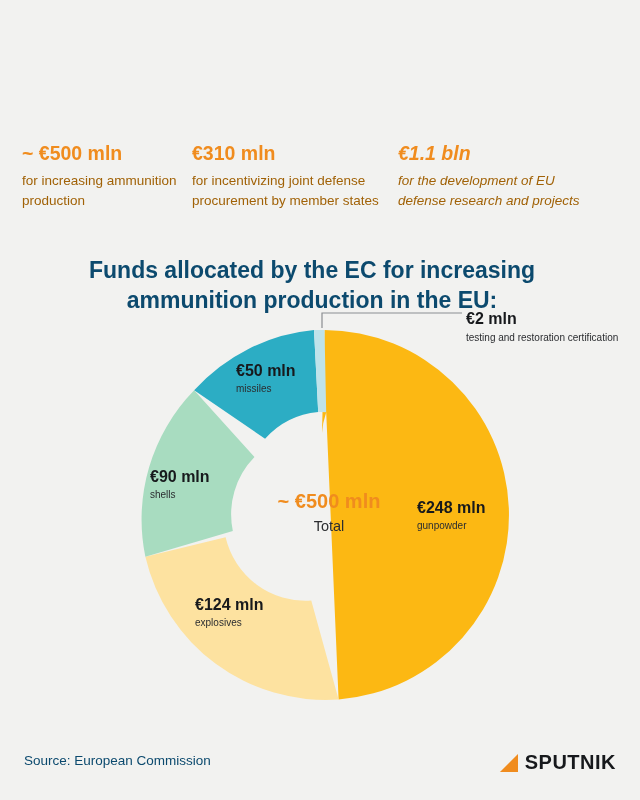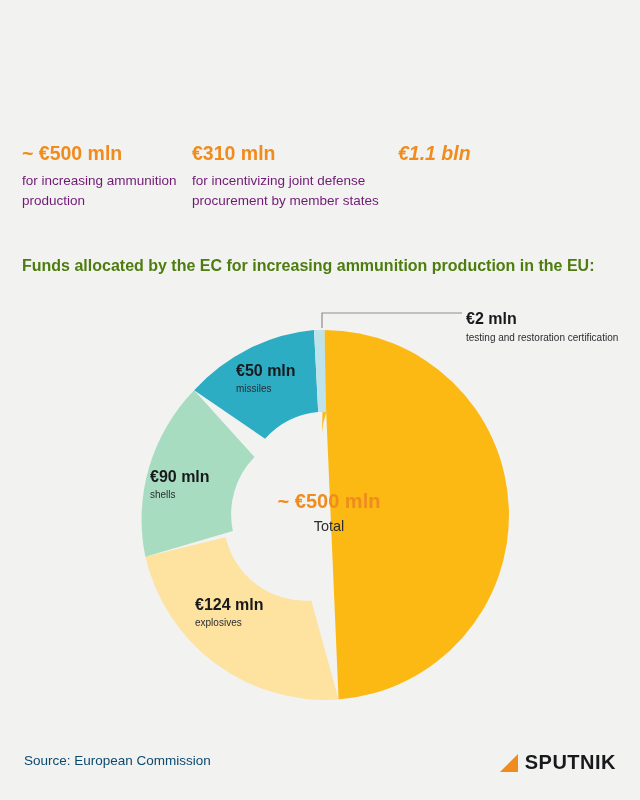--- a/index.html
+++ b/index.html
@@ -37,29 +37,30 @@
   .fact-amount {
     color: #f08c1e;
     font-size: 19.5px;
     font-weight: bold;
     line-height: 1.2;
     margin-bottom: 6px;
   }
   .fact-desc {
     font-size: 13.5px;
     line-height: 1.42;
-    color: #701a75;
+    color: #a16207;
   }
   .subhead {
     position: absolute;
     left: 22px; top: 255px; width: 580px;
-    font-size: 16px;
+    font-size: 23px;
     font-weight: bold;
     line-height: 1.32;
-    color: #4d7c0f;
+    color: #0c4a6e;
+    text-align: center;
   }
   .chart-area {
     position: absolute;
     left: 0; top: 300px;
     width: 640px; height: 420px;
   }
   svg.donut { display: block; }
   .center-total {
     position: absolute;
     left: 234px; top: 190px;
@@ -133,20 +134,21 @@
     <div class="fact f1">
       <div class="fact-amount">~ €500 mln</div>
       <div class="fact-desc">for increasing ammunition production</div>
     </div>
     <div class="fact f2">
       <div class="fact-amount">€310 mln</div>
       <div class="fact-desc">for incentivizing joint defense procurement by member states</div>
     </div>
     <div class="fact f3">
       <div class="fact-amount">€1.1 bln</div>
+      <div class="fact-desc">for the development of EU defense research and projects</div>
     </div>
   </div>
 
   <div class="subhead">Funds allocated by the EC for increasing ammunition production in the EU:</div>
 
   <div class="chart-area">
 
     <svg class="donut" width="640" height="420" viewBox="0 0 640 420">
 
       <path fill="#fcb813" d="M 324.5 30.04 A 185 185 0 0 1 338.6 399.46 L 326.2 112.13 A 82 82 0 0 0 322.0 133.01 Z"></path>
@@ -175,20 +177,24 @@
     <div class="seg-label lbl-shells">
       <div class="amt">€90 mln</div>
       <div class="nm">shells</div>
     </div>
 
     <div class="seg-label lbl-explosives">
       <div class="amt">€124 mln</div>
       <div class="nm">explosives</div>
     </div>
 
+    <div class="seg-label lbl-gunpowder">
+      <div class="amt">€248 mln</div>
+      <div class="nm">gunpowder</div>
+    </div>
 
     <div class="seg-label lbl-testing">
       <div class="amt">€2 mln</div>
       <div class="nm">testing and restoration certification</div>
     </div>
 
   </div>
 
   <div class="source">Source: European Commission</div>
 

